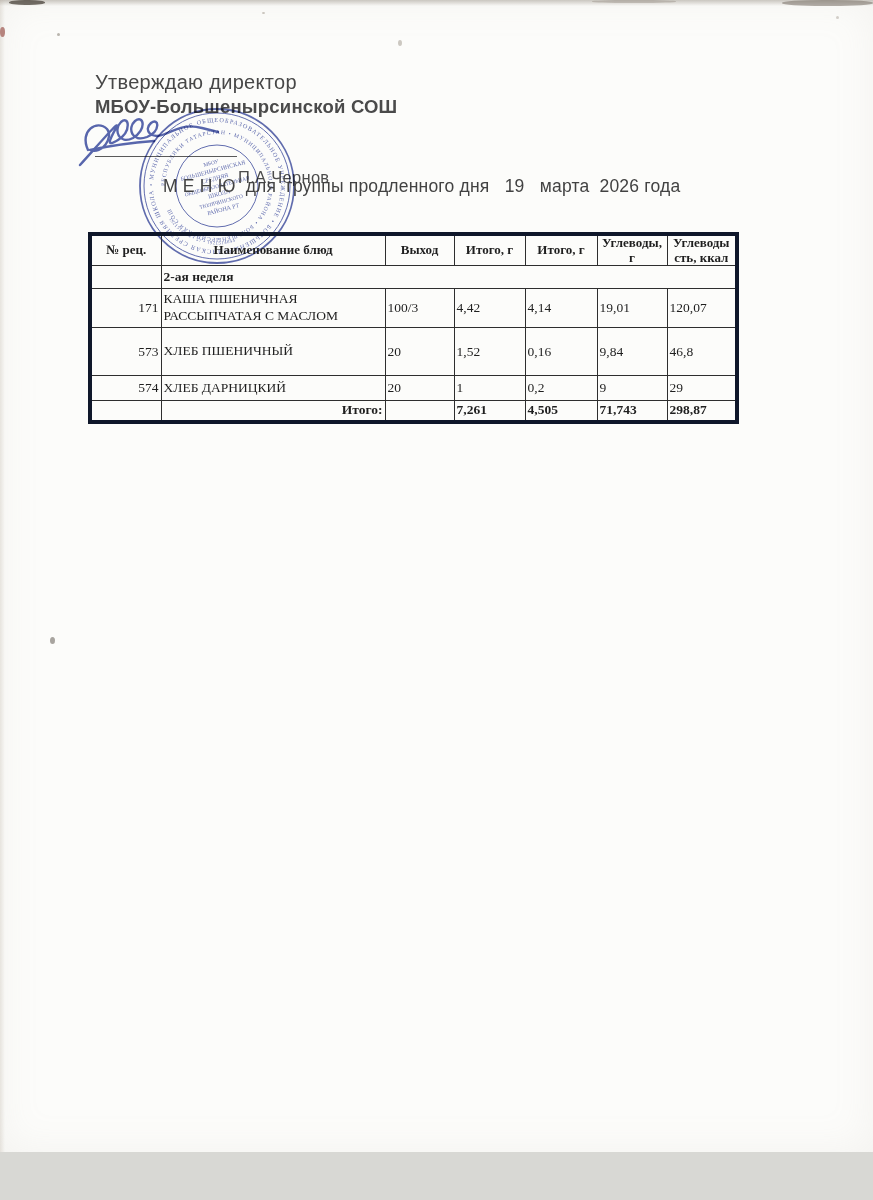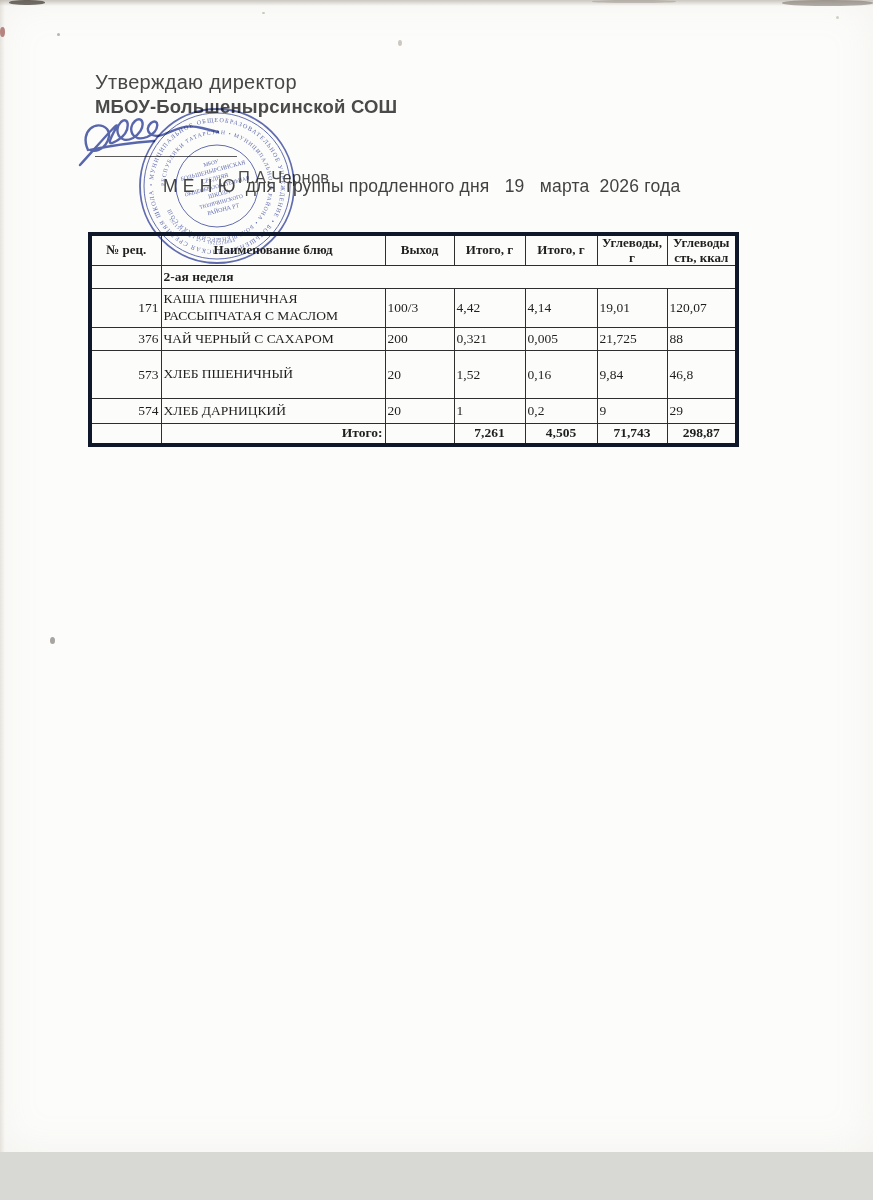--- a/index.html
+++ b/index.html
@@ -47,21 +47,21 @@
   .menu-table td,.menu-table th{border:1.4px solid #2e2e2e;padding:0 2px;vertical-align:middle;overflow:hidden;}
   .menu-table{border:4px solid #0f172a;}
   .th{font-weight:bold;font-size:13px;text-align:center;white-space:pre-line;line-height:1.12;padding:1px 1px;}
   .r-head{height:28px;} .r-sec1{height:23px;} .r-sec2{height:22px;}
   .r-d1{height:39px;} .r-d2{height:23px;} .r-d3{height:48px;} .r-d4{height:25px;} .r-tot{height:21px;padding-left:27px;}
   .c-num{text-align:right;padding-right:3px;margin-left:25px;}
   .c-name{text-align:left;padding-left:4px;line-height:1.25;}
   .c-val{text-align:left;}
   .sec-label{font-weight:bold;text-align:left;padding-left:5px;}
   .tot-label{font-weight:bold;text-align:right;padding-right:4px;}
-  .tot-val{font-weight:bold;text-align:center;margin-left:37px;}
+  .tot-val{font-weight:bold;text-align:left;margin-left:37px;}
 </style>
 </head>
 <body>
 
 <div class="page">
 
   <div class="edge-top"></div>
   <div class="edge-left"></div>
   <div class="smudge smudge-a"></div>
   <div class="smudge smudge-b"></div>
@@ -138,29 +138,20 @@
     </tr>
     <tr class="r-d1">
       <td class="c-num">171</td>
       <td class="c-name">КАША ПШЕНИЧНАЯ РАССЫПЧАТАЯ С МАСЛОМ</td>
       <td class="c-val">100/3</td>
       <td class="c-val">4,42</td>
       <td class="c-val">4,14</td>
       <td class="c-val">19,01</td>
       <td class="c-val">120,07</td>
     </tr>
-    <tr class="r-d2">
-      <td class="c-num">376</td>
-      <td class="c-name">ЧАЙ ЧЕРНЫЙ С САХАРОМ</td>
-      <td class="c-val">200</td>
-      <td class="c-val">0,321</td>
-      <td class="c-val">0,005</td>
-      <td class="c-val">21,725</td>
-      <td class="c-val">88</td>
-    </tr>
     <tr class="r-d3">
       <td class="c-num">573</td>
       <td class="c-name">ХЛЕБ ПШЕНИЧНЫЙ</td>
       <td class="c-val">20</td>
       <td class="c-val">1,52</td>
       <td class="c-val">0,16</td>
       <td class="c-val">9,84</td>
       <td class="c-val">46,8</td>
     </tr>
     <tr class="r-d4">

